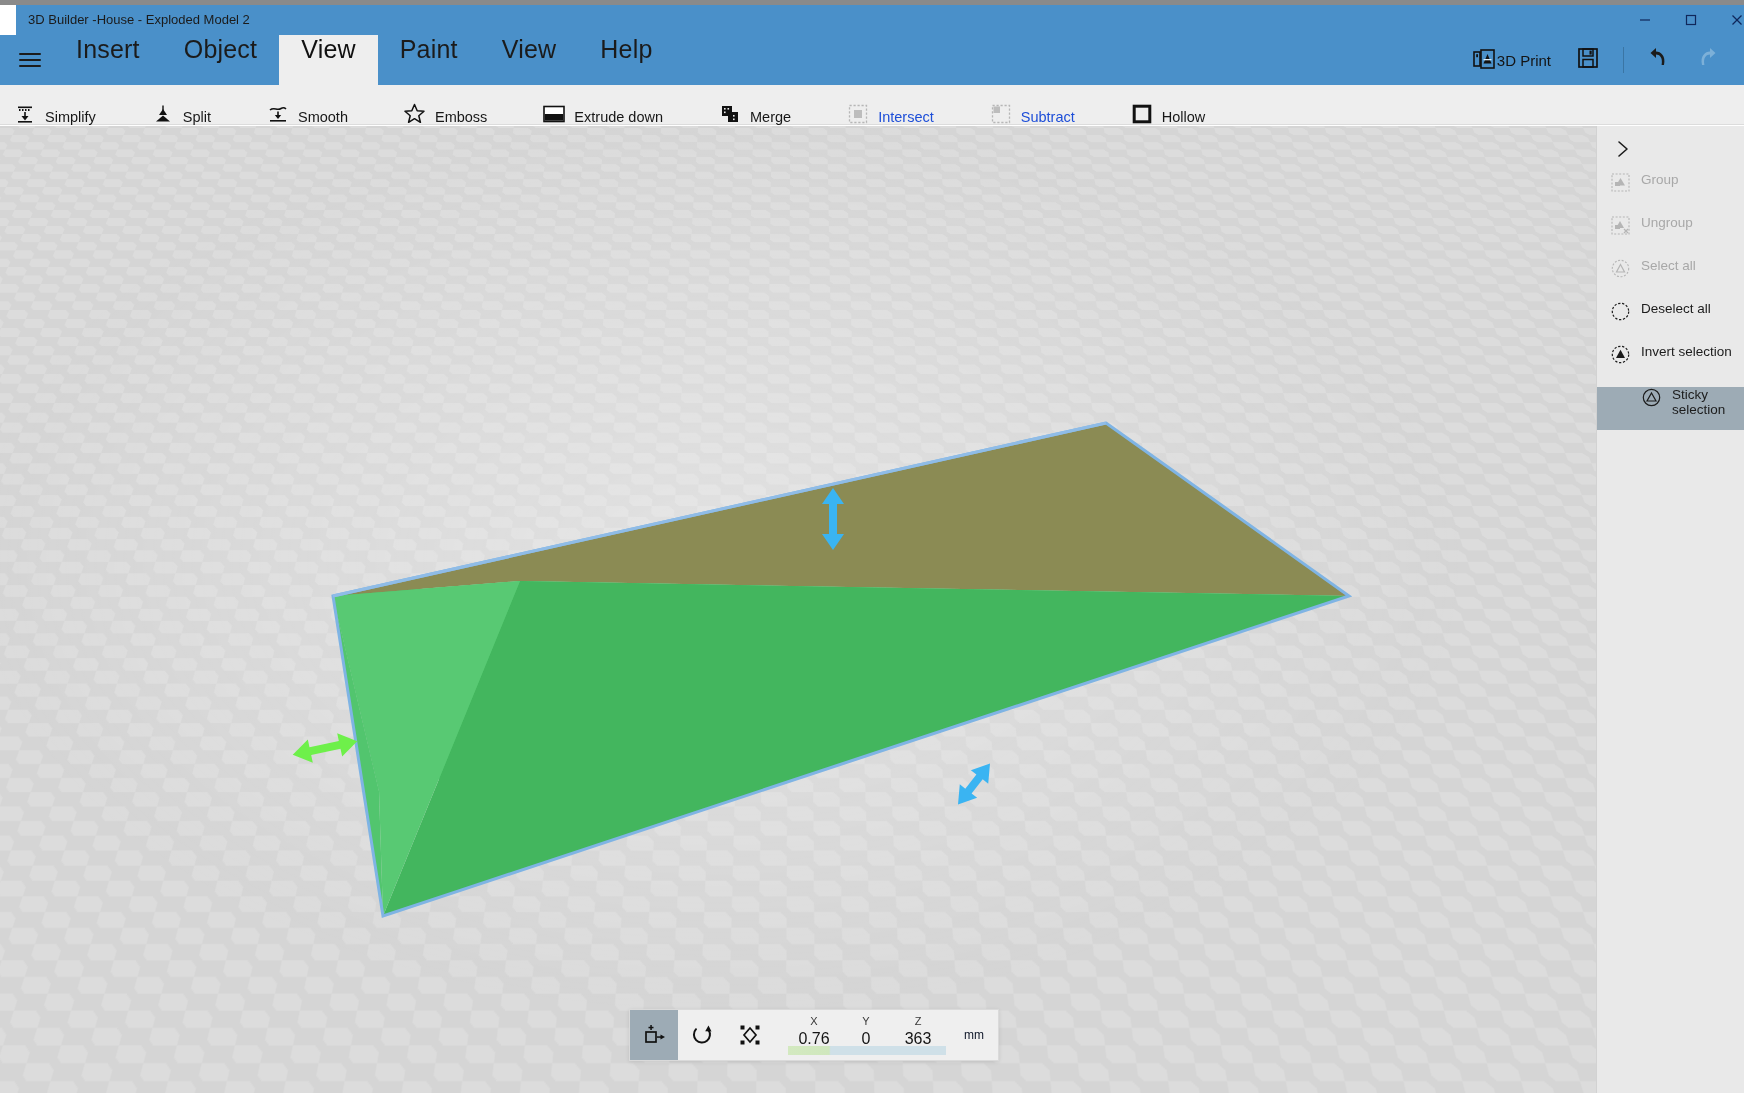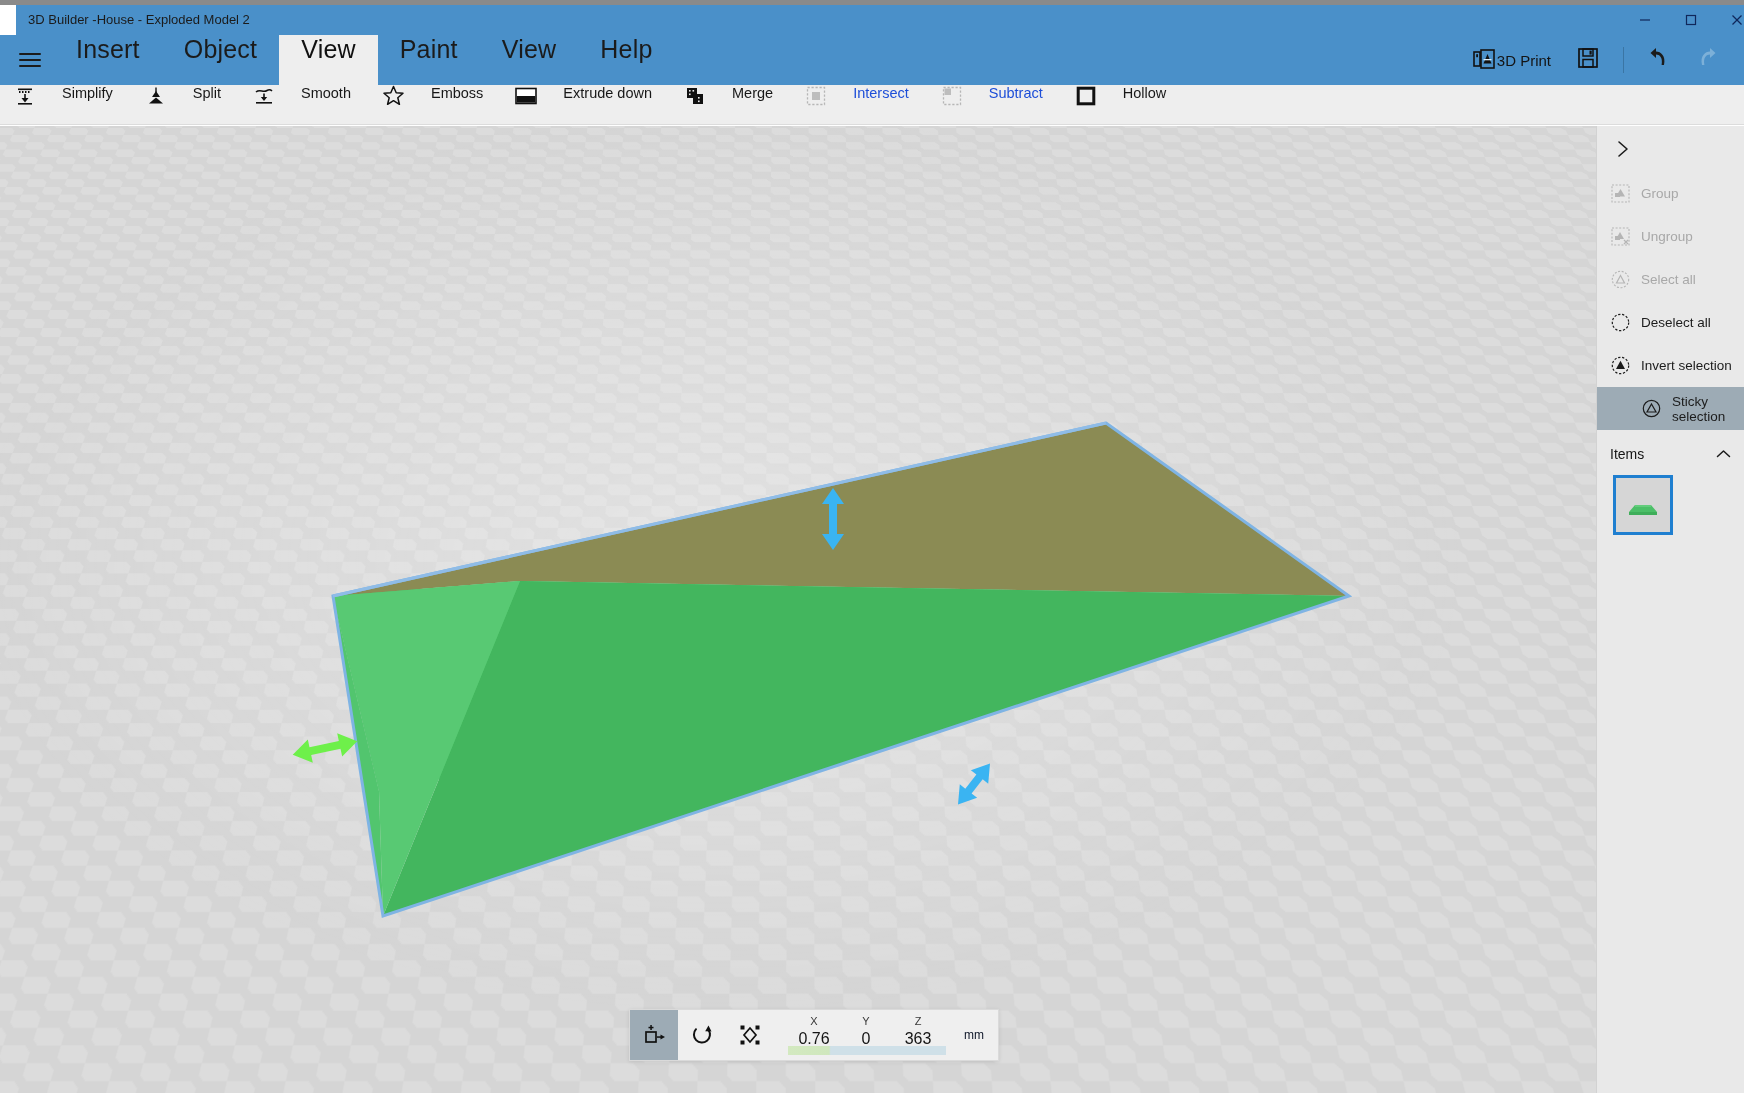--- a/index.html
+++ b/index.html
@@ -71,21 +71,21 @@
   }
   .vsep { width: 1px; height: 26px; background: #2d5e85; opacity: .55; margin: 0 10px; }
 
   
   .cmdbar {
     position: absolute; top: 85px; left: 0; width: 1744px; height: 40px;
     background: #eeeeee; display: flex; align-items: center;
     border-bottom: 1px solid #dcdcdc;
   }
   .cmd {
-    display: flex; align-items: flex-start; gap: 26px; padding: 0 16px; height: 40px;
+    display: flex; align-items: flex-end; gap: 9px; padding: 0 28px; height: 40px;
     font-size: 14.5px; color: #171717; cursor: default; white-space: nowrap;
   }
   .cmd:first-child { padding-left: 14px; }
   .cmd.disabled { color: #1d4ed8; pointer-events: none; }
   .cmd .ci { width: 22px; height: 22px; display:flex; align-items:center; justify-content:center; }
   .cmd .ci svg { display: block; }
 
   
   .viewport {
     position: absolute; top: 126px; left: 0; width: 1596px; height: 967px;
@@ -115,21 +115,21 @@
   .sidebar {
     position: absolute; top: 126px; right: 0; width: 148px; height: 967px;
     background: #e9e9e9; border-left: 1px solid #d2d2d2;
     display: flex; flex-direction: column;
   }
   .side-expand {
     height: 46px; display: flex; align-items: center; padding-left: 18px; cursor: default;
   }
   .side-expand svg { display: block; }
   .side-item {
-    display: flex; align-items: center; gap: 11px; height: 43px; padding-left: 13px;
+    display: flex; align-items: flex-start; gap: 11px; height: 43px; padding-left: 13px;
     font-size: 13.5px; color: #1c1c1c; cursor: default;
   }
   .side-item.disabled { color: #a8a8a8; pointer-events: none; }
   .side-item.active { background: #9dabb5; padding-left: 44px; }
   .side-item .si { width: 20px; height: 20px; display:flex; align-items:center; justify-content:center; flex:0 0 20px; }
   .side-item .si svg { display: block; }
 
   .items-panel { margin-top: 7px; background: #e9e9e9; }
   .items-head {
     display: flex; align-items: center; justify-content: space-between;
@@ -491,39 +491,20 @@
     <div class="side-item active">
       <span class="si">
         <svg width="19" height="19" viewBox="0 0 19 19">
           <circle cx="9.5" cy="9.5" r="8.2" fill="none" stroke="#1b1b1b" stroke-width="1.2"></circle>
           <polygon points="9.5,5 14,13 5,13" fill="none" stroke="#1b1b1b" stroke-width="1.2"></polygon>
         </svg>
       </span>
       <span>Sticky selection</span>
     </div>
 
-    <div class="items-panel">
-      <div class="items-head">
-        <span class="items-title">Items</span>
-        <span class="items-chevron">
-          <svg width="17" height="12" viewBox="0 0 17 12">
-            <polyline points="2.5,8.5 8.5,3 14.5,8.5" fill="none" stroke="#1b1b1b" stroke-width="1.5" stroke-linecap="round" stroke-linejoin="round"></polyline>
-          </svg>
-        </span>
-      </div>
-      <div class="items-grid">
-        <div class="thumb selected">
-          <svg width="52" height="52" viewBox="0 0 52 52">
-            <polygon points="12,33 40,33 34,26 18,26" fill="#4cbf68"></polygon>
-            <polygon points="12,33 40,33 40,36 12,36" fill="#3fae5a"></polygon>
-            <polygon points="18,26 34,26 34,28 18,28" fill="#63cd7c"></polygon>
-          </svg>
-        </div>
-      </div>
-    </div>
   </div>
 
   <div class="transformbar">
 
     <div class="tb-btn active">
       <span>
         <svg width="26" height="26" viewBox="0 0 26 26">
           <rect x="5" y="10" width="10" height="10" fill="none" stroke="#111" stroke-width="1.7"></rect>
           <rect x="9.3" y="3" width="1.5" height="5" fill="#111"></rect>
           <rect x="7.5" y="4.8" width="5" height="1.5" fill="#111"></rect>

